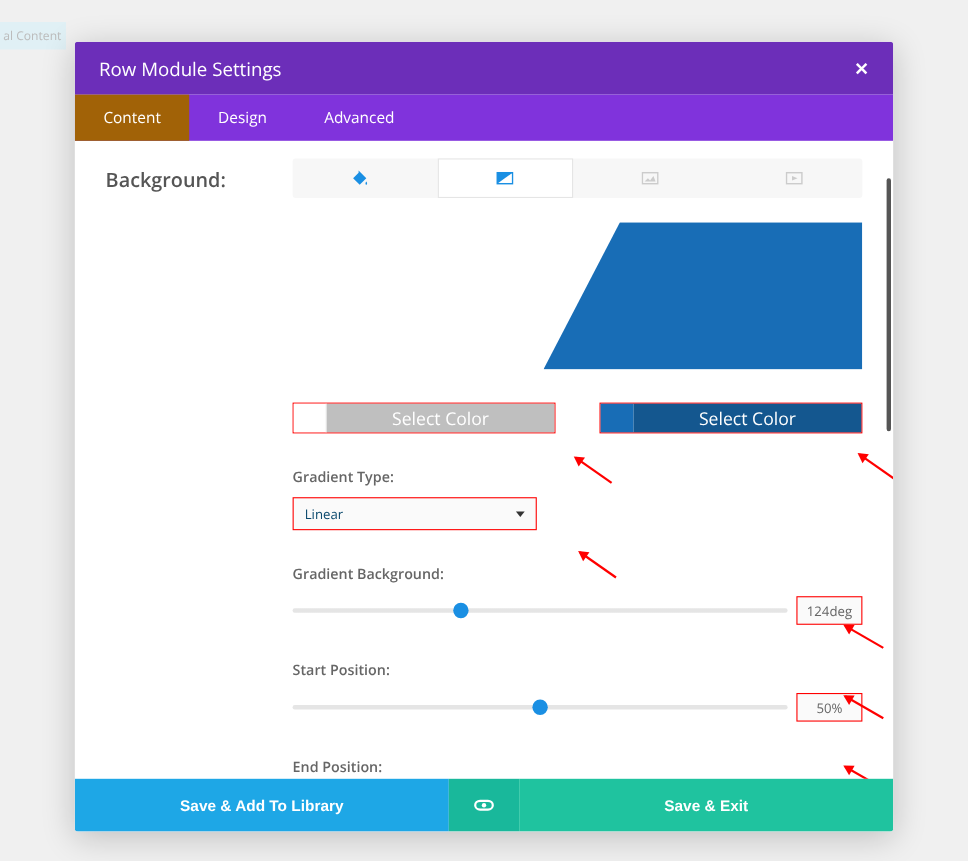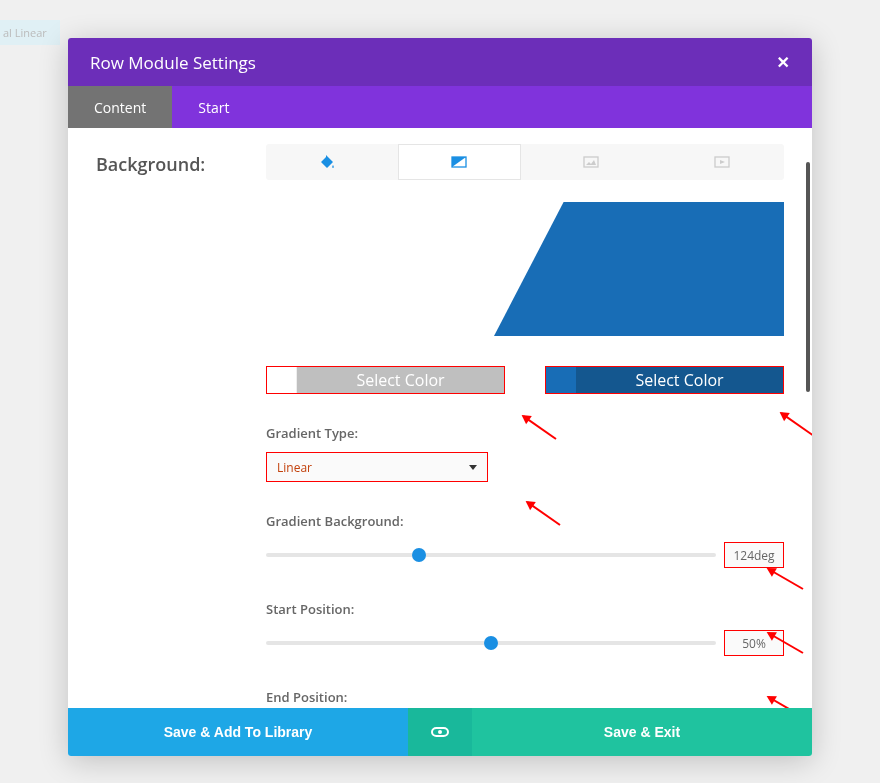--- a/index.html
+++ b/index.html
@@ -50,21 +50,21 @@
     align-items: stretch;
   }
   .tab {
     padding: 0 26px;
     display: flex;
     align-items: center;
     color: #fff;
     font-size: 14px;
     cursor: pointer;
   }
-  .tab.active { background: #737373; }
+  .tab.active { background: #a16207; }
   .modal-body {
     flex: 1;
     position: relative;
     padding: 16px 28px 0 28px;
     overflow: hidden;
   }
   .scroll-ind {
     position: absolute;
     right: 2px; top: 34px;
     width: 4px; height: 230px;
@@ -148,21 +148,21 @@
   .select-wrap {
     border: 1.5px solid red;
     height: 30px;
     width: 222px;
     display: flex;
     align-items: center;
     justify-content: space-between;
     padding: 0 10px;
     background: #fafafa;
     font-size: 12px;
-    color: #c2410c;
+    color: #0c4a6e;
     cursor: pointer;
   }
   .caret {
     width: 0; height: 0;
     border-left: 4px solid transparent;
     border-right: 4px solid transparent;
     border-top: 5px solid #333;
   }
   .slider-row {
     display: flex;
@@ -237,32 +237,33 @@
     position:absolute;
     left:5px; top:1px;
     width:4px; height:4px;
     background:#fff;
     border-radius:50%;
   }
 </style>
 </head>
 <body>
 
-<div class="bg-snippet">al Linear</div>
+<div class="bg-snippet">al Content</div>
 
 <div class="modal">
 
   <div class="modal-header">
     <div class="modal-title">Row Module Settings</div>
     <div class="close-x">✕</div>
   </div>
 
   <div class="tabs">
     <div class="tab active">Content</div>
-    <div class="tab">Start</div>
+    <div class="tab">Design</div>
+    <div class="tab">Advanced</div>
   </div>
 
   <div class="modal-body">
     <div class="scroll-ind"></div>
 
     <div class="row">
       <div class="side-label">Background:</div>
       <div class="right-col">
 
         <div class="bg-tabs">

